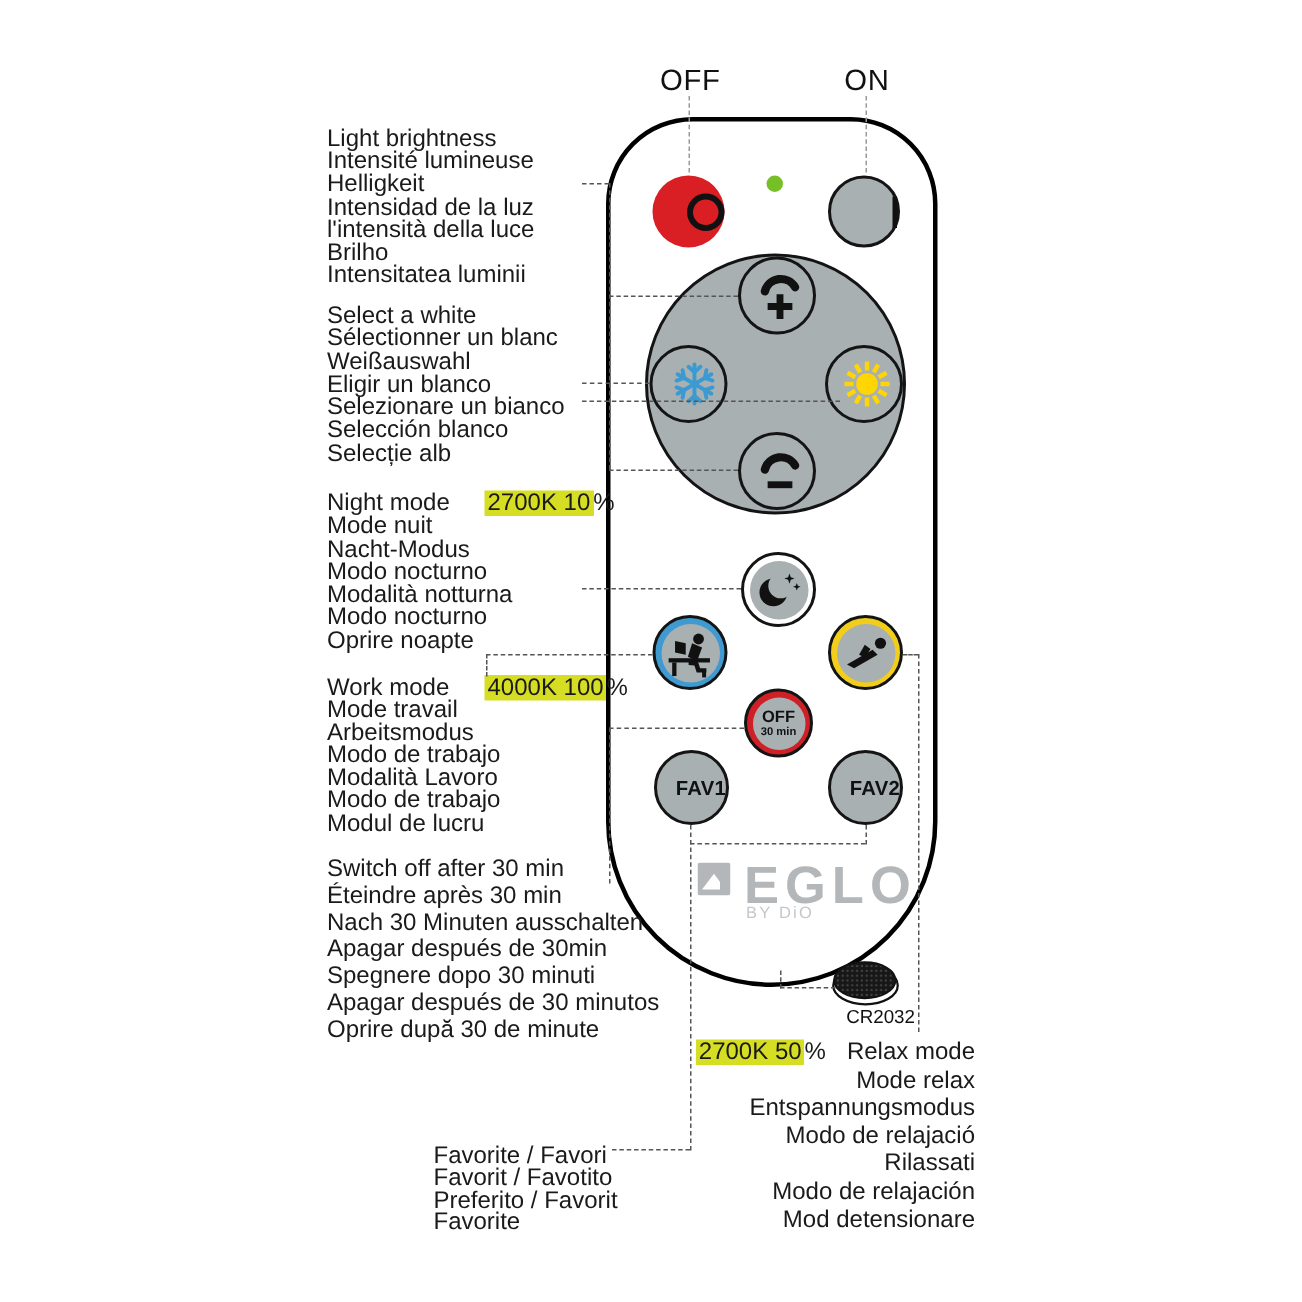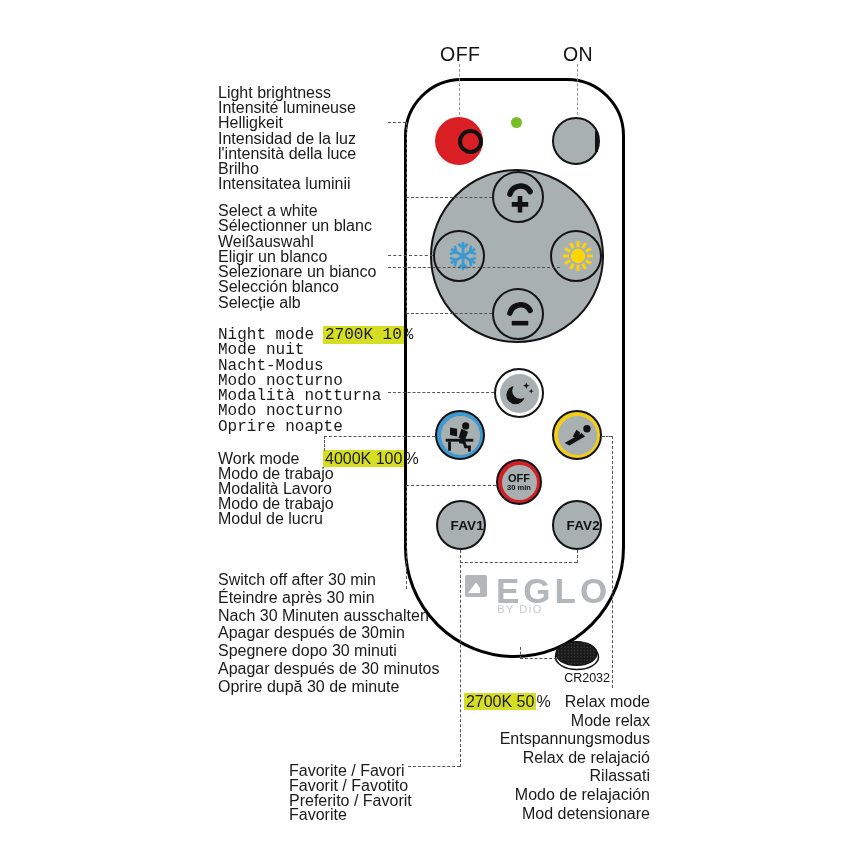--- a/index.html
+++ b/index.html
@@ -204,39 +204,41 @@
   <div class="lbl" style="left:218px;top:85px;line-height:15.2px;">
       <div class="ln">Light brightness</div>
       <div class="ln">Intensité lumineuse</div>
       <div class="ln">Helligkeit</div>
       <div class="ln">Intensidad de la luz</div>
       <div class="ln">l'intensità della luce</div>
       <div class="ln">Brilho</div>
       <div class="ln">Intensitatea luminii</div>
     </div>
 
-  <div class="lbl" style="left:218px;top:328px;font-family:Liberation Mono, monospace;">
+  <div class="lbl" style="left:218px;top:328px;">
     <div class="ln">
       <span class="mode-label">Night mode</span><span class="hl">2700K 10</span><span>%</span>
     </div>
     <div>
         <div class="ln">Mode nuit</div>
         <div class="ln">Nacht-Modus</div>
         <div class="ln">Modo nocturno</div>
         <div class="ln">Modalità notturna</div>
         <div class="ln">Modo nocturno</div>
         <div class="ln">Oprire noapte</div>
       </div>
   </div>
 
   <div class="lbl" style="left:218px;top:451px;line-height:15.1px;">
     <div class="ln">
       <span class="mode-label">Work mode</span><span class="hl">4000K 100</span><span>%</span>
     </div>
     <div>
+        <div class="ln">Mode travail</div>
+        <div class="ln">Arbeitsmodus</div>
         <div class="ln">Modo de trabajo</div>
         <div class="ln">Modalità Lavoro</div>
         <div class="ln">Modo de trabajo</div>
         <div class="ln">Modul de lucru</div>
       </div>
   </div>
 
   <div class="lbl" style="left:218px;top:571px;line-height:17.8px;">
       <div class="ln">Switch off after 30 min</div>
       <div class="ln">Éteindre après 30 min</div>
@@ -254,21 +256,21 @@
       <div class="ln">Favorite</div>
     </div>
 
   <div class="lbl" style="left:350px;top:693px;width:300px;text-align:right;line-height:18.6px;">
     <div class="ln">
       <span class="hl">2700K 50</span><span>%</span><span style="display:inline-block;width:14px;"></span><span>Relax mode</span>
     </div>
     <div>
         <div class="ln">Mode relax</div>
         <div class="ln">Entspannungsmodus</div>
-        <div class="ln">Relax de relajació</div>
+        <div class="ln">Modo de relajació</div>
         <div class="ln">Rilassati</div>
         <div class="ln">Modo de relajación</div>
         <div class="ln">Mod detensionare</div>
       </div>
   </div>
 
   <div class="dash-v dash-lt" style="left:459px;top:64px;height:51px;"></div>
   <div class="dash-v dash-lt" style="left:577px;top:64px;height:51px;"></div>
 
   <div class="dash-h" style="left:388px;top:122px;width:18px;"></div>

